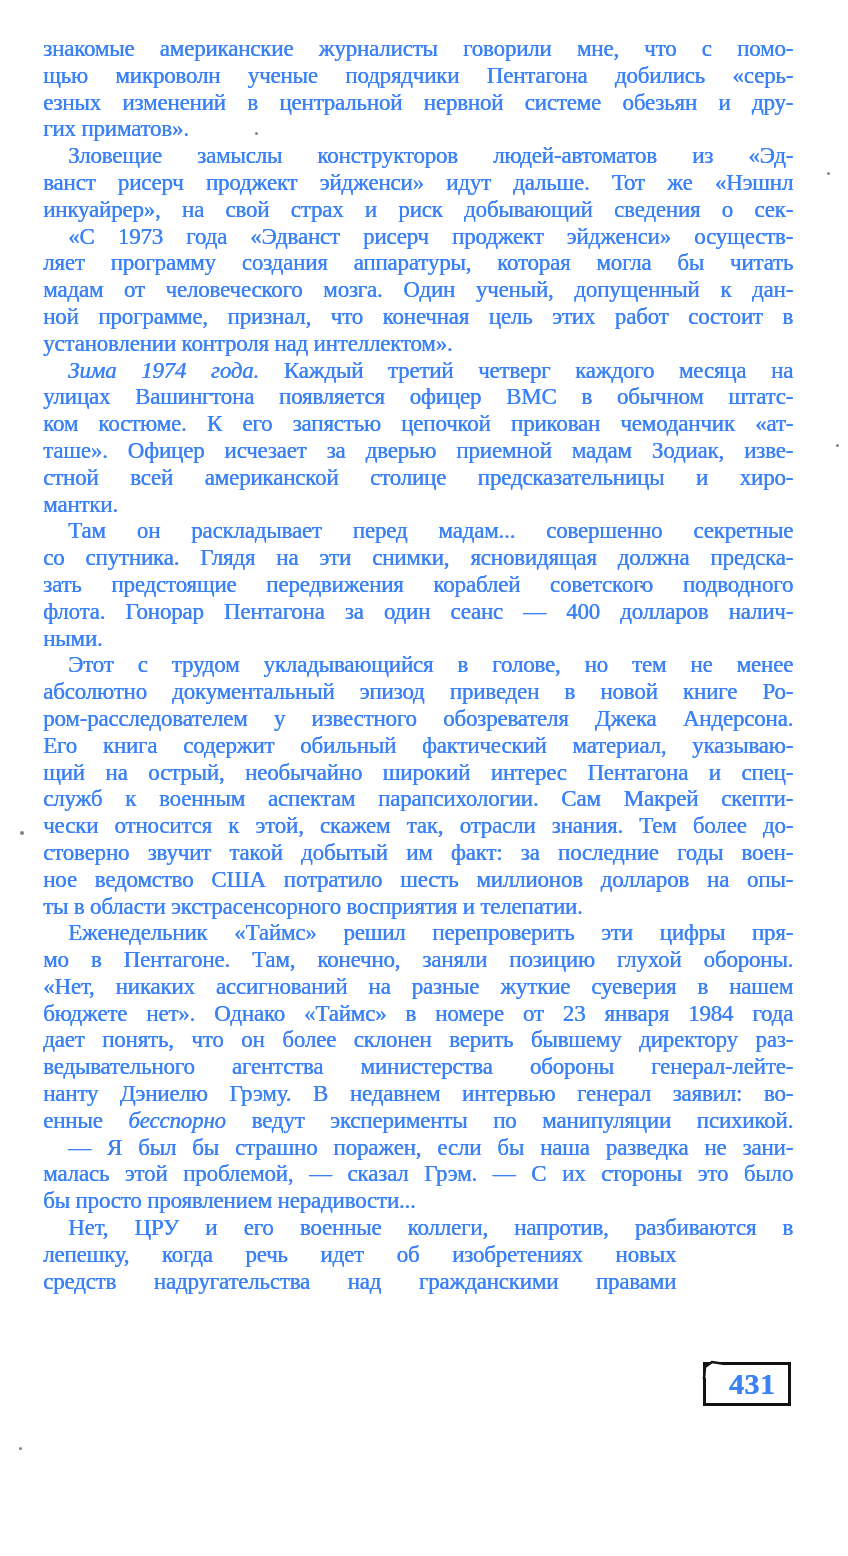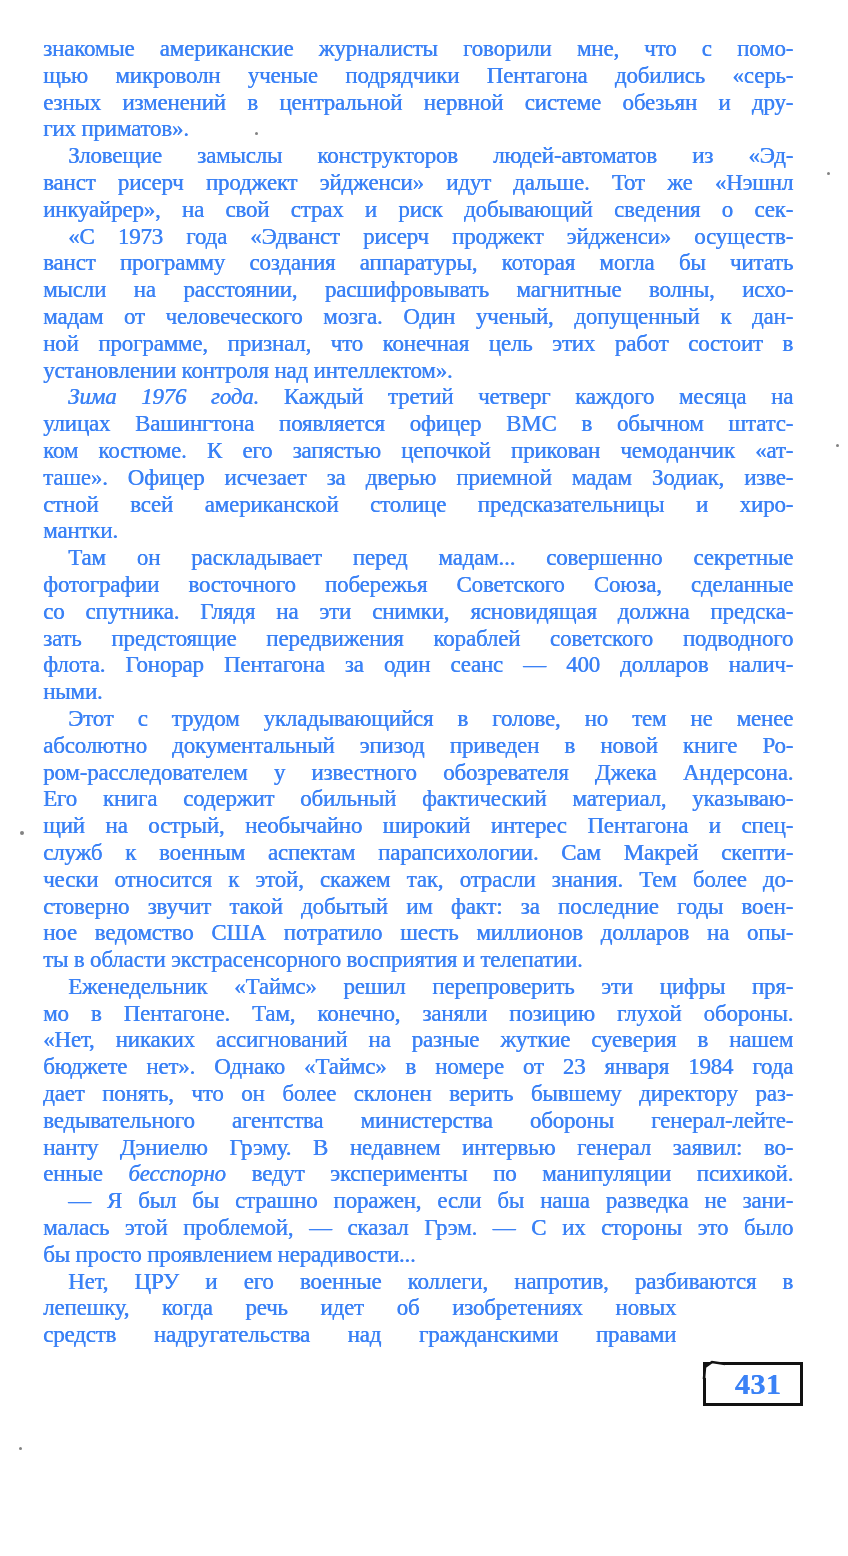--- a/index.html
+++ b/index.html
@@ -23,21 +23,21 @@
     text-align-last:justify;
     text-shadow:0.45px 0 0 currentColor; 
   }
   .line.free { text-align-last:left; }     
   .line.ind  { text-indent:25px; }         
   .line.short{ margin-right:117px; }       
   .it { font-style:italic; }
   .pagebox {
     position:absolute;
     left:703px; top:1362px;
-    width:100px; height:44px;
+    width:88px; height:44px;
     box-sizing:border-box;
     border:3px solid #121212;
     background:#ffffff;
     display:flex; align-items:center; justify-content:center;
   }
   .pagebox .num {
     font-weight:bold;
     font-size:30px;
     line-height:1;
     padding-left:10px;
@@ -66,39 +66,37 @@
     </div>
 
     <div class="para">
       <div class="line ind">Зловещие замыслы конструкторов людей-автоматов из «Эд-</div>
       <div class="line">ванст рисерч проджект эйдженси» идут дальше. Тот же «Нэшнл</div>
       <div class="line">инкуайрер», на свой страх и риск добывающий сведения о сек-</div>
     </div>
 
     <div class="para">
       <div class="line ind">«С 1973 года «Эдванст рисерч проджект эйдженси» осуществ-</div>
-      <div class="line">ванст программу создания аппаратуры, которая могла бы читать</div>
-      <div class="line">мысли на расстоянии, расшифровывать магнитные волны, исхо-</div>
+      <div class="line">ляет программу создания аппаратуры, которая могла бы читать</div>
       <div class="line">мадам от человеческого мозга. Один ученый, допущенный к дан-</div>
       <div class="line">ной программе, признал, что конечная цель этих работ состоит в</div>
       <div class="line free">установлении контроля над интеллектом».</div>
     </div>
 
     <div class="para">
-      <div class="line ind"><span class="it">Зима 1976 года.</span><span> Каждый третий четверг каждого месяца на</span></div>
+      <div class="line ind"><span class="it">Зима 1974 года.</span><span> Каждый третий четверг каждого месяца на</span></div>
       <div class="line">улицах Вашингтона появляется офицер ВМС в обычном штатс-</div>
       <div class="line">ком костюме. К его запястью цепочкой прикован чемоданчик «ат-</div>
       <div class="line">таше». Офицер исчезает за дверью приемной мадам Зодиак, изве-</div>
       <div class="line">стной всей американской столице предсказательницы и хиро-</div>
       <div class="line free">мантки.</div>
     </div>
 
     <div class="para">
       <div class="line ind">Там он раскладывает перед мадам... совершенно секретные</div>
-      <div class="line">фотографии восточного побережья Советского Союза, сделанные</div>
       <div class="line">со спутника. Глядя на эти снимки, ясновидящая должна предска-</div>
       <div class="line">зать предстоящие передвижения кораблей советского подводного</div>
       <div class="line">флота. Гонорар Пентагона за один сеанс — 400 долларов налич-</div>
       <div class="line free">ными.</div>
     </div>
 
     <div class="para">
       <div class="line ind">Этот с трудом укладывающийся в голове, но тем не менее</div>
       <div class="line">абсолютно документальный эпизод приведен в новой книге Ро-</div>
       <div class="line">ром-расследователем у известного обозревателя Джека Андерсона.</div>

